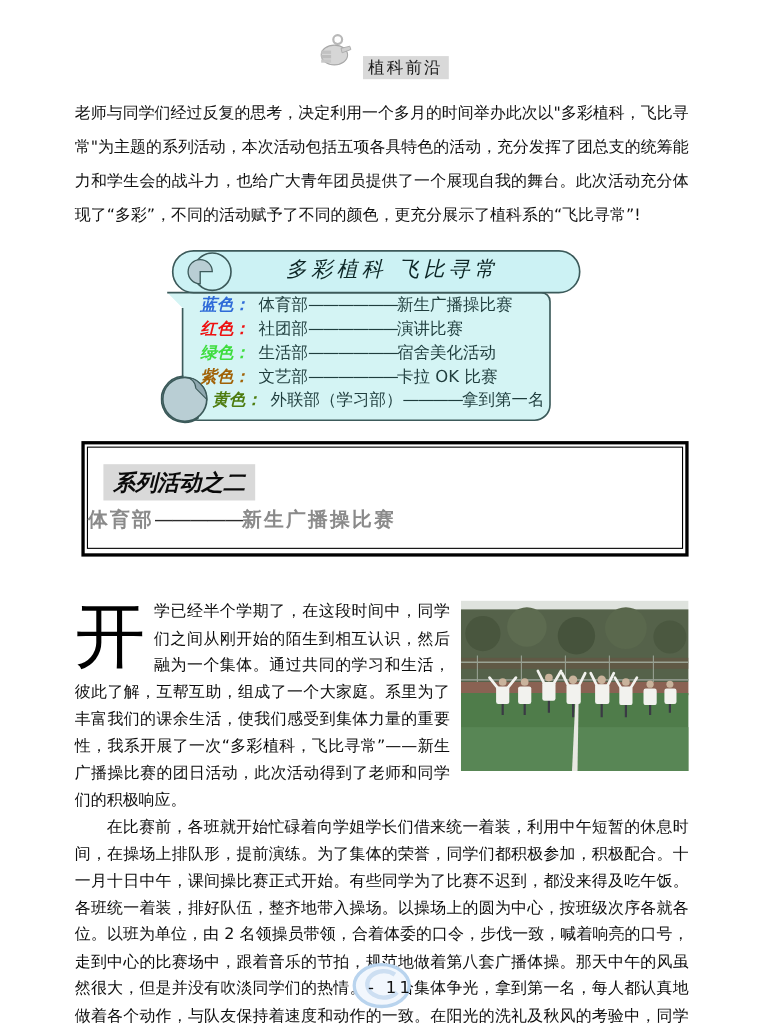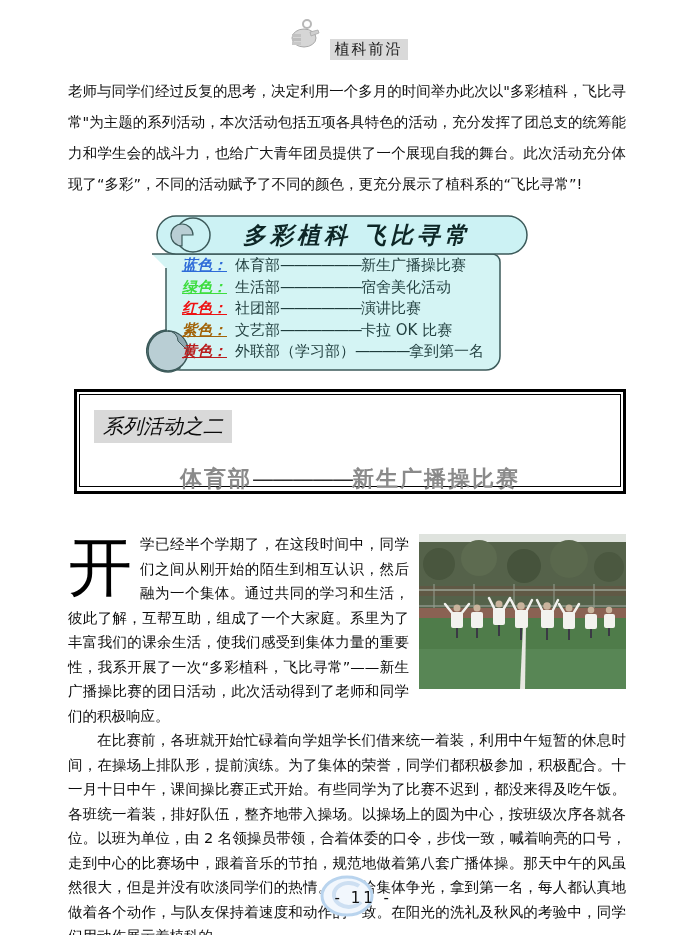--- a/index.html
+++ b/index.html
@@ -1,42 +1,42 @@
 <!DOCTYPE html>
 <html><head>
 <meta charset="utf-8">
 <style>
   html,body{margin:0;padding:0;background:#fff;}
   body{width:694px;height:935px;overflow:hidden;font-family:"DejaVu Sans",sans-serif;color:#000;}
   .page{position:relative;width:694px;height:935px;background:#fff;}
 
   
-  .header{padding-top:18px;text-align:center;}
+  .header{padding-top:30px;text-align:center;}
   .clipart{display:inline-block;}
   .header-title{display:inline-block;margin-top:3px;font-size:15px;letter-spacing:2px;background:#d9d9d9;padding:1px 5px;color:#1a1a1a;}
 
   
   .intro{margin:16px 68px 0 68px;width:558px;font-size:14.5px;line-height:31px;text-align:justify;color:#111;}
 
   
   .scroll-banner{position:relative;margin:12px 0 0 146px;width:386px;height:162px;}
   .scroll-banner svg{position:absolute;left:0;top:0;}
-  .scroll-title{position:absolute;left:46px;top:8px;width:330px;text-align:center;font-size:23px;font-weight:bold;font-style:italic;letter-spacing:4px;color:#0d2626;}
+  .scroll-title{position:absolute;left:46px;top:8px;width:330px;text-align:center;font-size:19px;font-weight:normal;font-style:italic;letter-spacing:4px;color:#0d2626;}
   .scroll-list{position:absolute;left:36px;top:44px;width:320px;}
   .scroll-row{height:21.5px;font-size:15px;white-space:nowrap;}
-  .color-label{font-weight:bold;font-style:italic;margin-right:8px;text-decoration:underline;}
+  .color-label{font-weight:bold;font-style:italic;margin-right:8px;}
   .row-text{color:#1f3d3d;}
   .dash-run{letter-spacing:-1.5px;color:#1f3d3d;}
 
   
   .series-box{margin:15px 0 0 74px;width:546px;height:99px;border:3px solid #000;}
   .series-box-inner{position:relative;margin:2px;height:91px;border:1px solid #000;}
-  .series-label{position:absolute;left:14px;top:15px;font-size:20px;font-weight:normal;font-style:italic;background:#d9d9d9;padding:3px 9px;color:#0a0a0a;}
+  .series-label{position:absolute;left:14px;top:15px;font-size:20px;font-weight:bold;font-style:italic;background:#d9d9d9;padding:3px 9px;color:#0a0a0a;}
   .series-color-word{position:absolute;right:10px;top:4px;font-size:35px;font-weight:bold;font-style:italic;color:#4a8fd4;}
-  .series-subtitle{position:absolute;left:0;right:0;top:53px;text-align:center;font-size:22px;font-weight:bold;color:#8a8a8a;letter-spacing:2px;margin-top:16px;}
+  .series-subtitle{position:absolute;left:0;right:0;top:53px;text-align:left;font-size:18px;font-weight:bold;color:#8a8a8a;letter-spacing:2px;}
   .series-subtitle .sub-dash{color:#2b2b2b;letter-spacing:-2px;font-weight:normal;}
 
   
   .article{margin:38px 68px 0 68px;width:558px;font-size:14.5px;line-height:24.5px;text-align:justify;color:#0d0d0d;}
   .photo{float:right;width:207px;height:155px;margin:2px 0 4px 10px;}
   .dropcap{float:left;font-family:"DejaVu Serif",serif;font-size:64px;line-height:66px;padding:2px 8px 0 0;color:#000;}
   .para2{text-indent:2em;margin:0;}
   .para1{margin:0;}
 
   
@@ -79,30 +79,30 @@
       <path d="M20 118 a21 21 0 1 0 14 38 L34 140 a10 10 0 0 1 -14 -10 z" fill="#b9ced4" stroke="#3c5a5a" stroke-width="1.5"></path>
       <circle cx="22" cy="139" r="20" fill="#b9ced4" stroke="#3c5a5a" stroke-width="1.5"></circle>
       <path d="M42 139 a20 20 0 0 0 -20 -20 a10 10 0 0 1 10 10 z" fill="#8fa8b0" stroke="#3c5a5a" stroke-width="1"></path>
     </svg>
     <div class="scroll-title">多彩植科  飞比寻常</div>
     <div class="scroll-list">
       <div class="scroll-row">
         <span class="color-label" style="color: rgb(46, 107, 216);">蓝色：</span><span class="row-text">体育部</span><span class="dash-run">——————</span><span class="row-text">新生广播操比赛</span>
       </div>
       <div class="scroll-row">
-        <span class="color-label" style="color: rgb(61, 221, 61);">绿色：</span><span class="row-text">生活部</span><span class="dash-run">——————</span><span class="row-text">宿舍美化活动</span>
+        <span class="color-label" style="color: rgb(238, 17, 17);">红色：</span><span class="row-text">社团部</span><span class="dash-run">——————</span><span class="row-text">演讲比赛</span>
       </div>
       <div class="scroll-row">
-        <span class="color-label" style="color: rgb(238, 17, 17);">红色：</span><span class="row-text">社团部</span><span class="dash-run">——————</span><span class="row-text">演讲比赛</span>
+        <span class="color-label" style="color: rgb(61, 221, 61);">绿色：</span><span class="row-text">生活部</span><span class="dash-run">——————</span><span class="row-text">宿舍美化活动</span>
       </div>
       <div class="scroll-row">
         <span class="color-label" style="color: #a16207;">紫色：</span><span class="row-text">文艺部</span><span class="dash-run">——————</span><span class="row-text">卡拉 OK 比赛</span>
       </div>
       <div class="scroll-row">
-        <span class="color-label" style="color: #b91c1c;">黄色：</span><span class="row-text">外联部（学习部）</span><span class="dash-run">————</span><span class="row-text">拿到第一名</span>
+        <span class="color-label" style="color: #4d7c0f; margin-left: 11px;">黄色：</span><span class="row-text">外联部（学习部）</span><span class="dash-run">————</span><span class="row-text">拿到第一名</span>
       </div>
     </div>
   </div>
 
   <div class="series-box">
     <div class="series-box-inner">
       <span class="series-label">系列活动之二</span>
       <div class="series-subtitle">
         <span>体育部</span><span class="sub-dash">—————</span><span>新生广播操比赛</span>
       </div>

